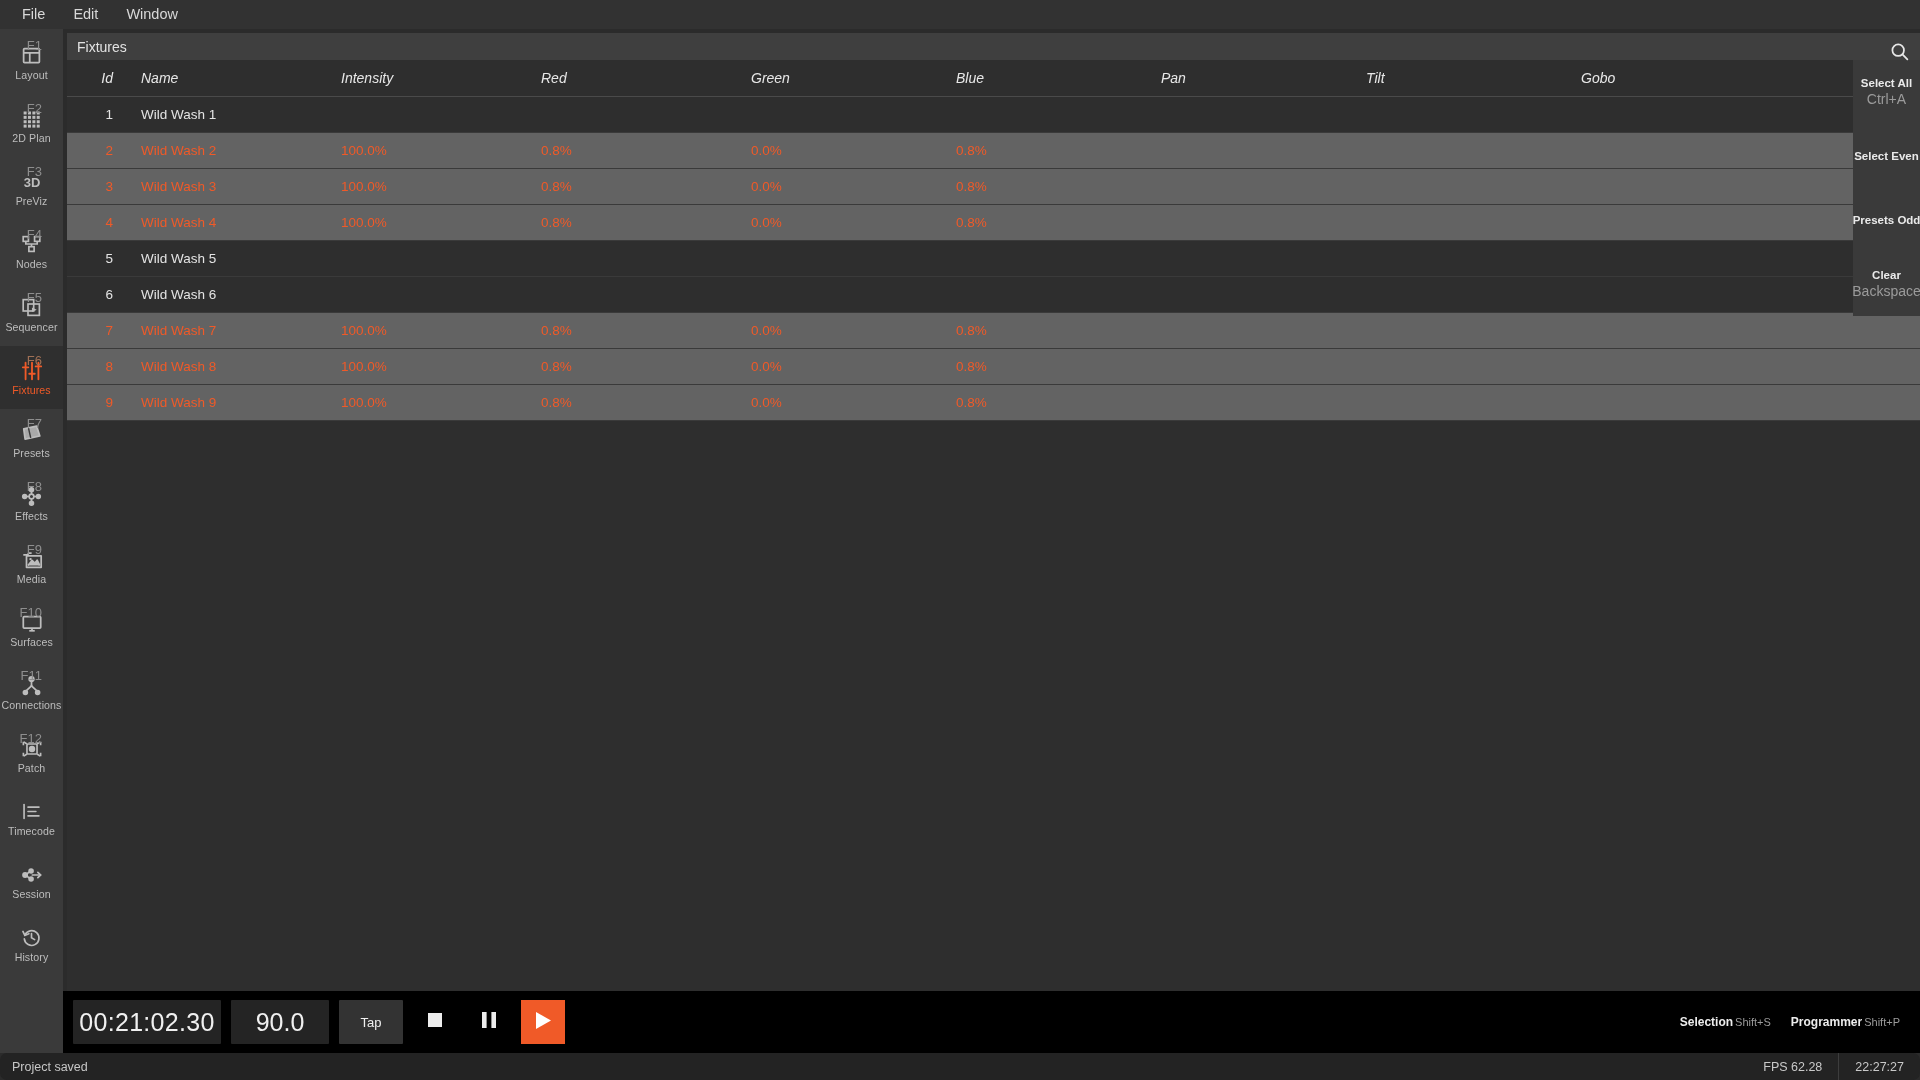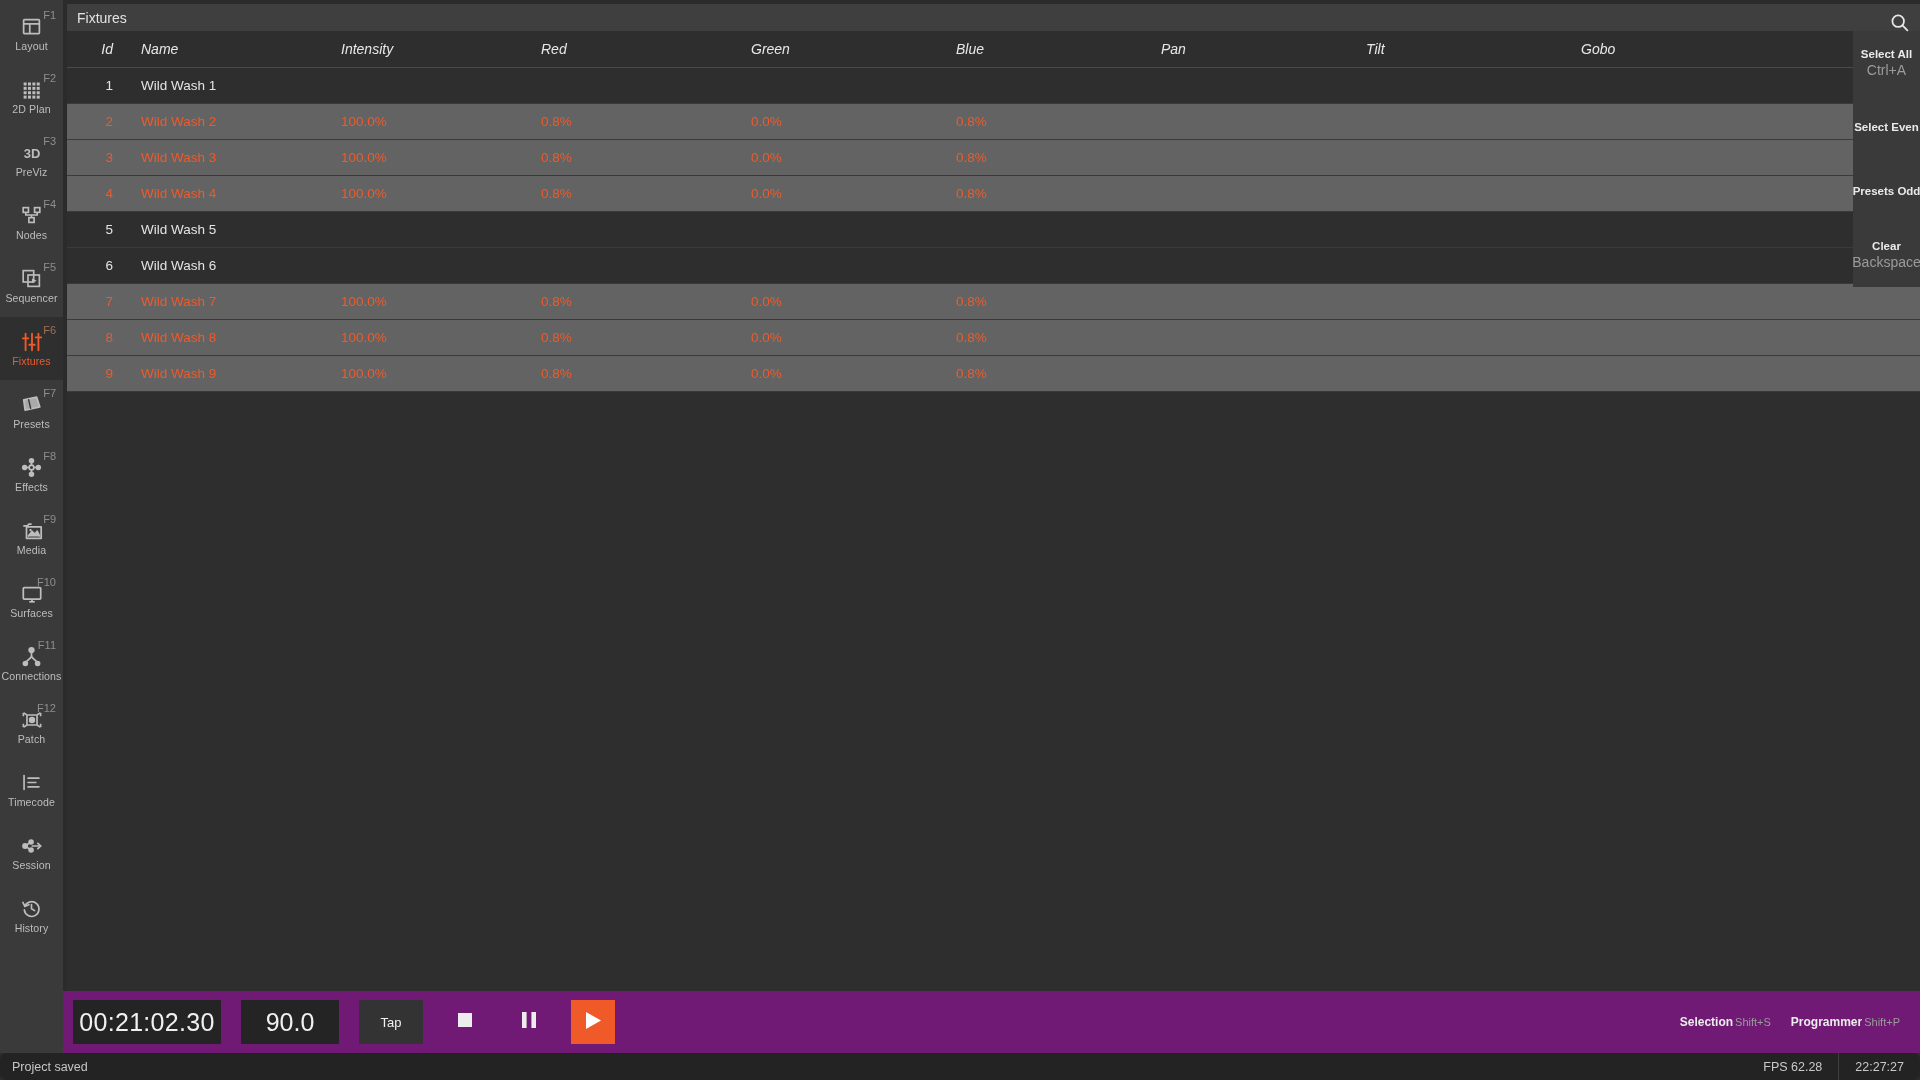--- a/index.html
+++ b/index.html
@@ -39,21 +39,21 @@
   }
   .nav-item.active { background:#2f2f2f; color:#f05a28; }
   .nav-item .nav-icon {
     height:22px; display:flex; align-items:center; justify-content:center;
   }
   .nav-item .nav-icon svg { display:block; }
   .nav-item .nav-label {
     font-size:10.6px; line-height:1; letter-spacing:.1px; white-space:nowrap;
   }
   .nav-item .nav-fkey {
-    position:absolute; top:7px; right:7px; font-size:11px; color:#8e8e8e;
+    position:absolute; top:7px; right:21px; font-size:13px; color:#8e8e8e;
   }
   .nav-item.active .nav-fkey { color:#a07055; }
 
   
   .center { flex:1 1 auto; display:flex; flex-direction:column; min-width:0; background:#2b2b2b; }
   .panel {
     flex:1 1 auto; margin:4px 0 0 4px; background:#2e2e2e;
     display:flex; flex-direction:column; min-height:0; position:relative;
   }
   .panel-titlebar {
@@ -107,22 +107,22 @@
   }
   .rail-btn {
     height:64px; display:flex; flex-direction:column; align-items:center;
     justify-content:center; gap:2px; cursor:pointer; color:#eaeaea;
   }
   .rail-btn .rb-label { font-size:11.5px; font-weight:bold; white-space:nowrap; }
   .rail-btn .rb-sub { font-size:14px; color:#9b9b9b; white-space:nowrap; }
 
   
   .transport {
-    height:62px; flex:0 0 62px; background:#701a75; display:flex;
-    align-items:center; padding:0 10px; gap:20px; position:relative;
+    height:62px; flex:0 0 62px; background:#000000; display:flex;
+    align-items:center; padding:0 10px; gap:10px; position:relative;
   }
   .tp-field {
     background:#242424; height:44px; display:flex; align-items:center;
     justify-content:center; color:#f0f0f0; border-radius:1px; cursor:default;
   }
   .tp-time { width:148px; font-size:25px; letter-spacing:.3px; }
   .tp-bpm  { width:98px;  font-size:25px; }
   .tp-tap  { width:64px;  font-size:13px; background:#333; cursor:pointer; }
   .tp-btn {
     width:44px; height:44px; display:flex; align-items:center;
@@ -150,20 +150,25 @@
     padding:0 16px; display:flex; align-items:center; height:100%;
     font-size:12.5px; color:#c9c9c9;
   }
   .status-right .sr-cell + .sr-cell { border-left:1px solid #3d3d3d; }
 </style>
 </head>
 <body>
 
 <div id="app">
 
+  <div class="menubar">
+    <div class="mi">File</div>
+    <div class="mi">Edit</div>
+    <div class="mi">Window</div>
+  </div>
 
   <div class="body">
 
     <div class="sidebar" id="sidebar">
         <div class="nav-item">
           <div class="nav-fkey">F1</div>
           <div class="nav-icon">
             <svg width="21" height="21" viewBox="0 0 24 24" fill="none" stroke="currentColor" stroke-width="2">
               <rect x="3" y="4" width="18" height="16" rx="1"></rect>
               <line x1="3" y1="9" x2="21" y2="9"></line>

